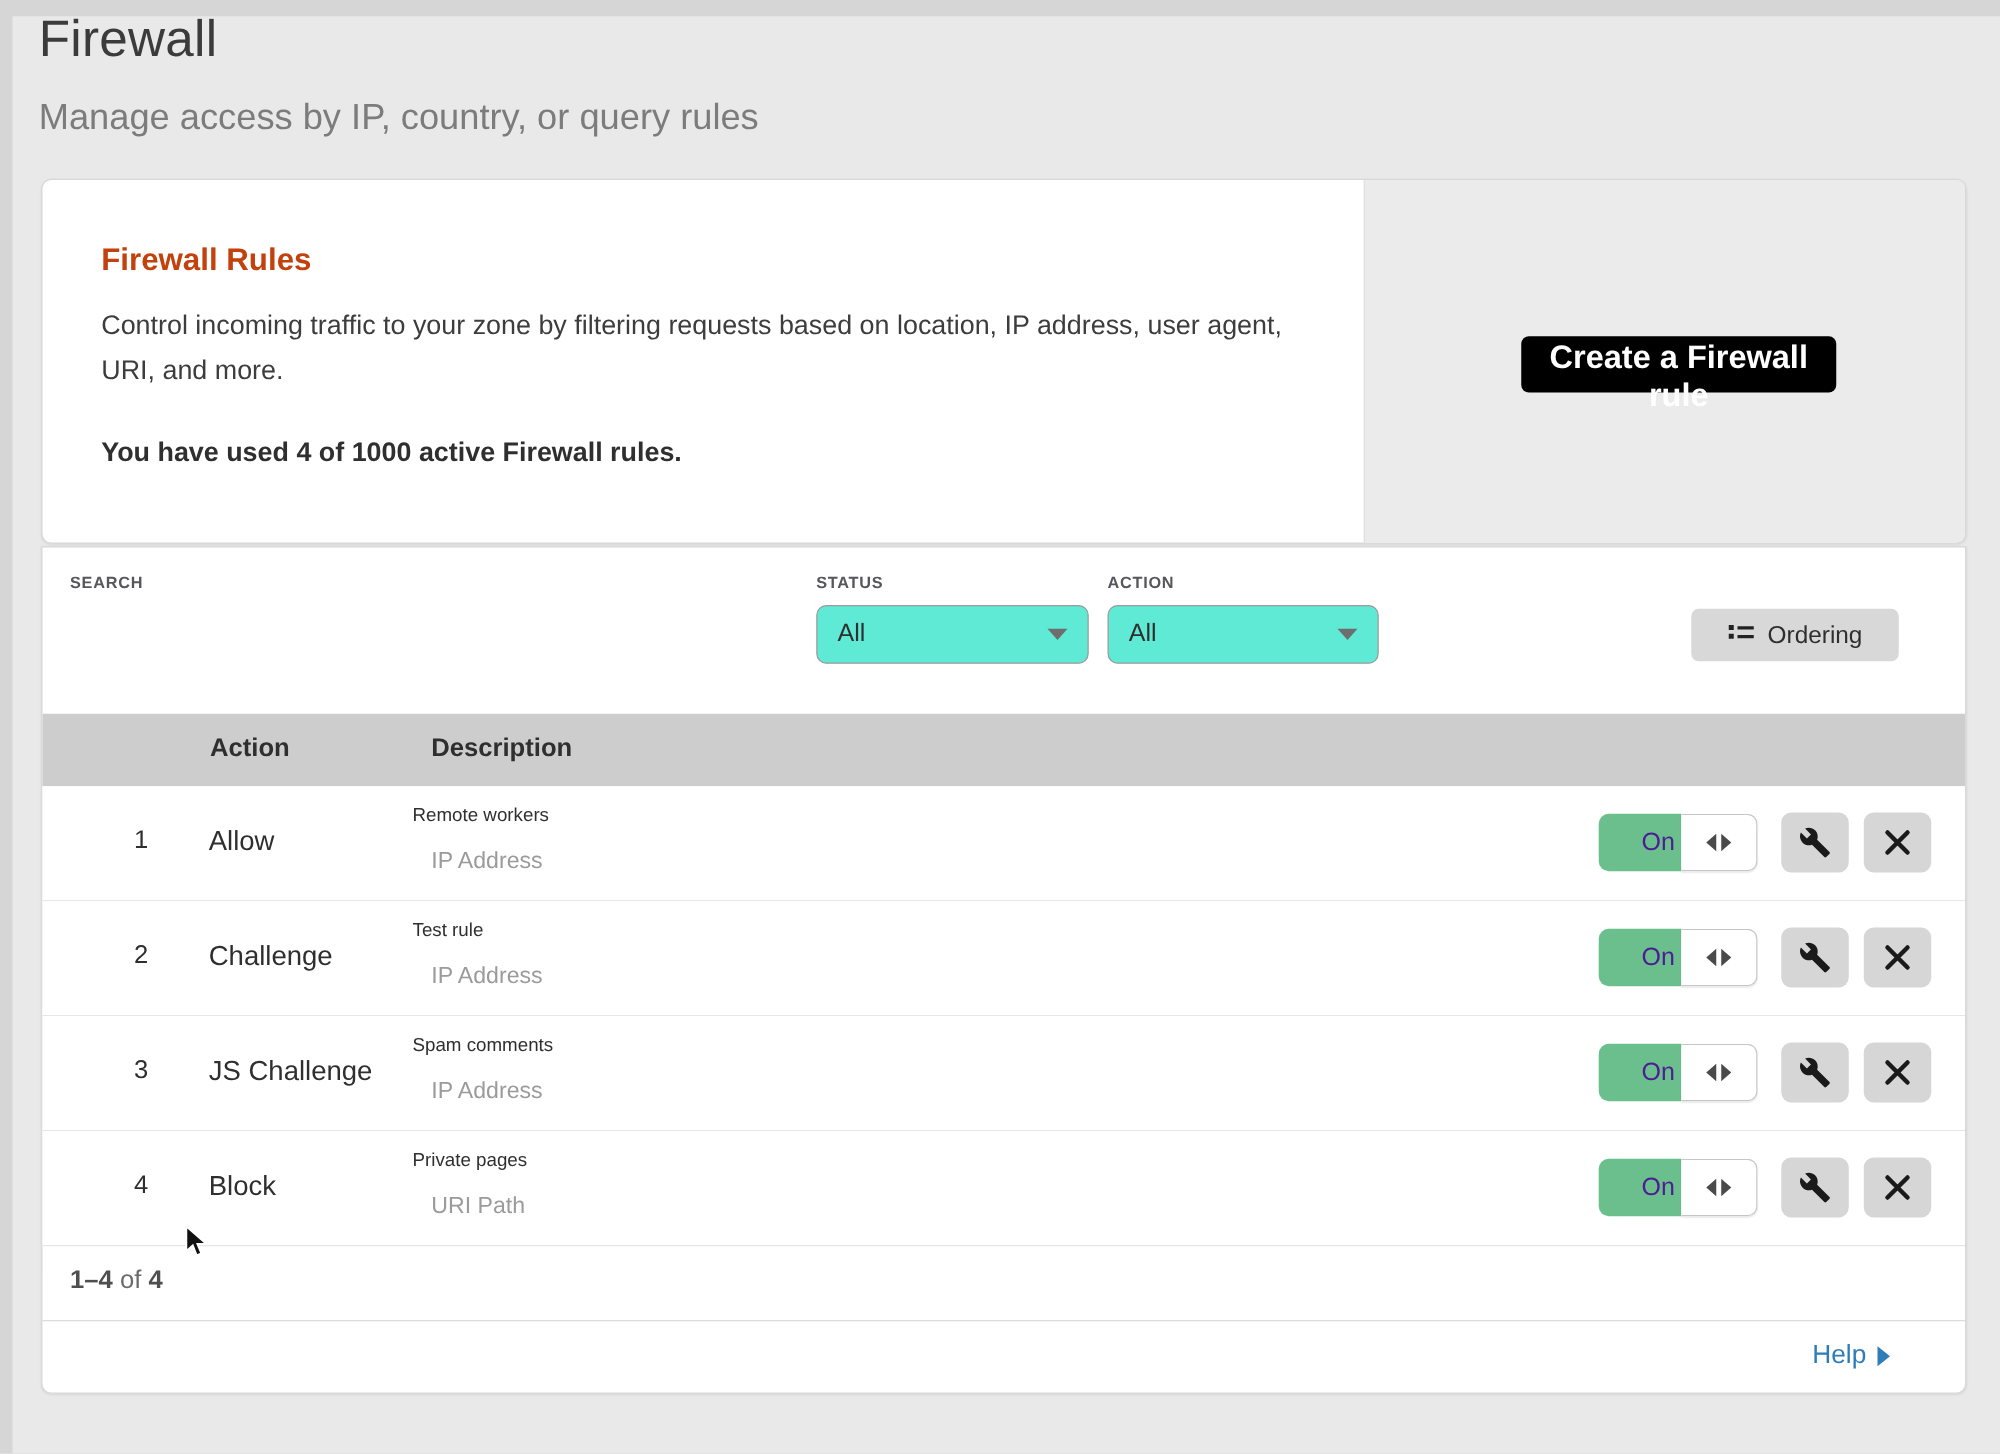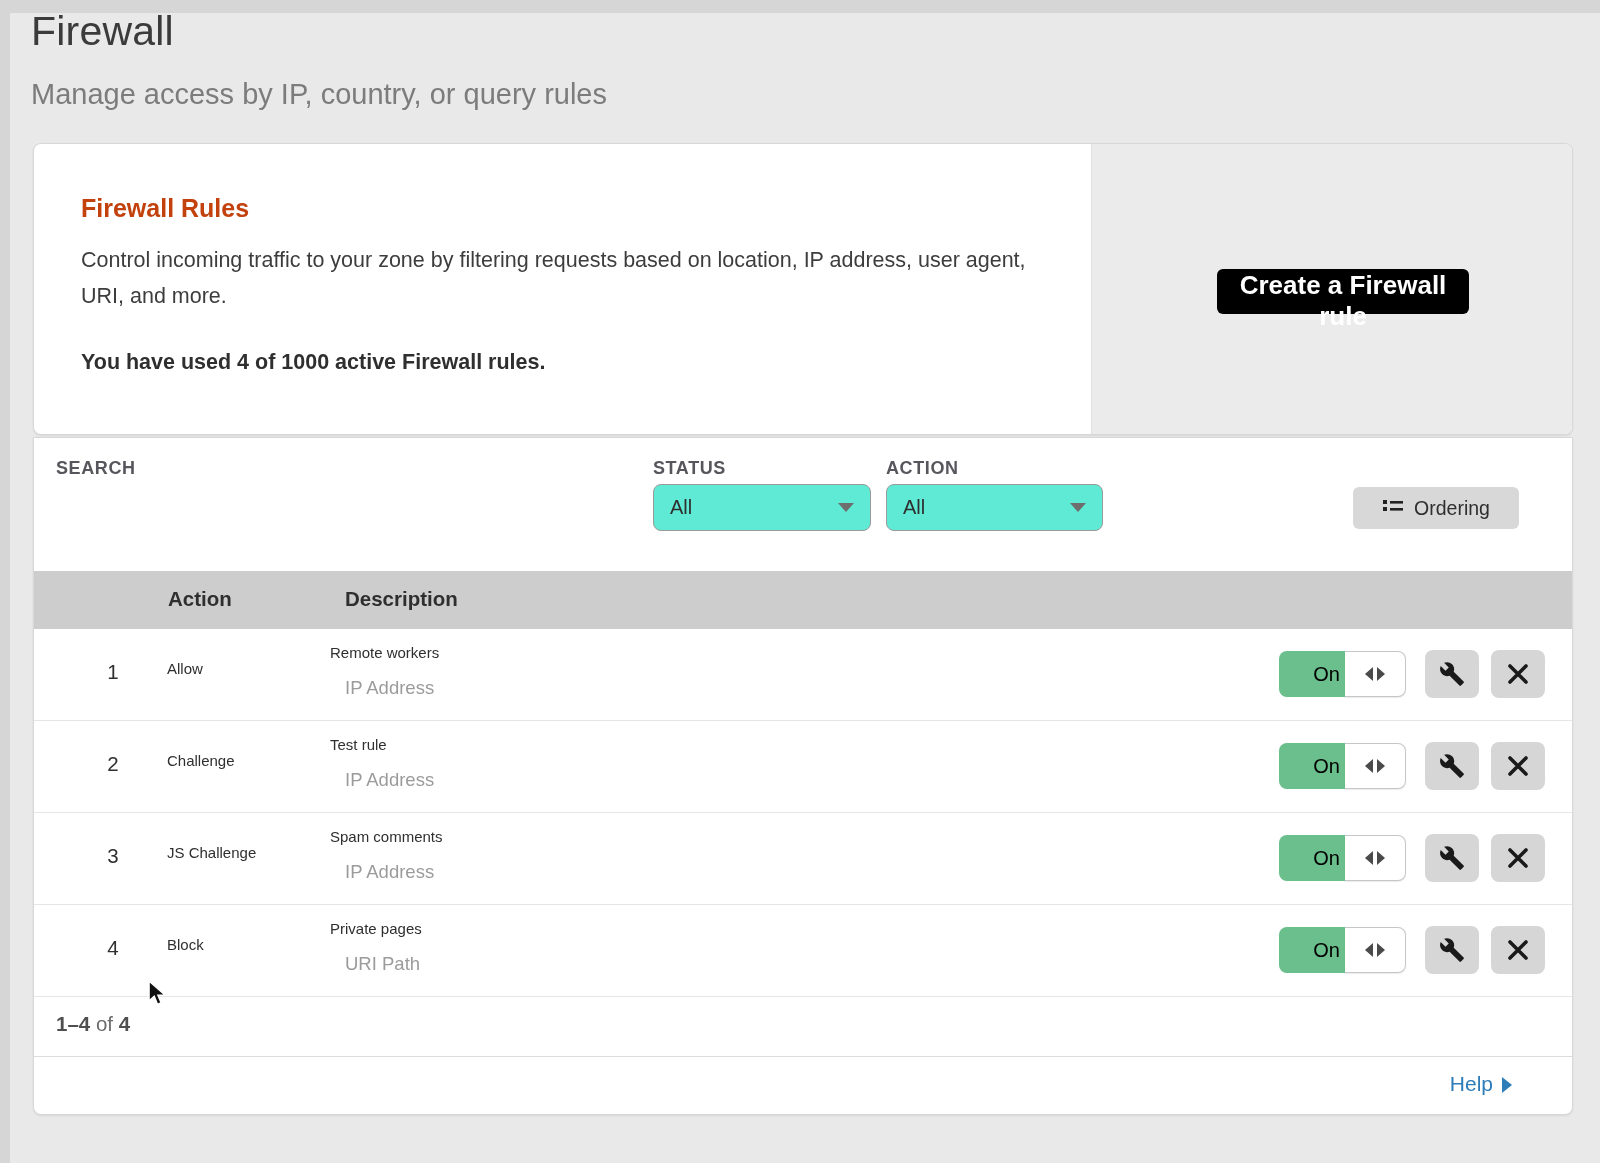--- a/index.html
+++ b/index.html
@@ -24,21 +24,21 @@
   .rules-usage { position:absolute; left:47px; top:206px; font-size:21.5px; font-weight:700; color:#2f2f2f; }
   .create-btn {
     position:absolute; left:1183px; top:125px; width:252px; height:45px;
     background:#000000; color:#fff; border:none; border-radius:6px;
     font-size:26px; font-weight:600; font-family:"Liberation Sans", sans-serif; cursor:pointer;
   }
 
   #list-card { left:33px; top:437px; width:1540px; height:678px; border-radius:0 0 8px 8px; }
 
   
-  .filter-label { position:absolute; font-size:18px; font-weight:700; letter-spacing:0.6px; color:#56565c; }
+  .filter-label { position:absolute; font-size:13px; font-weight:700; letter-spacing:0.6px; color:#56565c; }
   .lbl-search { left:22px; top:20px; }
   .lbl-status { left:619px; top:20px; }
   .lbl-action { left:852px; top:20px; }
   .search-box {
     position:absolute; left:22px; top:46px; width:585px; height:47px; box-sizing:border-box;
     border:1px solid #9a9a9a; border-radius:8px; background:#fff; display:flex; align-items:center; padding-left:15px;
   }
   .search-box input {
     border:none; outline:none; flex:1; font-size:19.5px; color:#444; margin-left:9px; background:transparent;
     font-family:"Liberation Sans", sans-serif;
@@ -59,27 +59,27 @@
   }
 
   
   .table-head { position:absolute; left:0; top:133px; width:100%; height:58px; background:#cdcdcd; }
   .th { position:absolute; top:16px; font-size:20.5px; font-weight:700; color:#2f2f2f; }
   .th-action { left:134px; }
   .th-desc { left:311px; }
   .rows { position:absolute; left:0; top:191px; width:100%; }
   .row { position:relative; height:91px; border-bottom:1px solid #e6e6e6; background:#fff; }
   .cell-num { position:absolute; left:67px; top:31px; width:24px; text-align:center; font-size:20.5px; color:#2f2f2f; }
-  .cell-action { position:absolute; left:133px; top:31px; font-size:15px; color:#2f2f2f; }
+  .cell-action { position:absolute; left:133px; top:31px; font-size:22px; color:#2f2f2f; }
   .desc-title { position:absolute; left:296px; top:15px; font-size:15px; color:#2f2f2f; }
   .desc-sub { position:absolute; left:311px; top:48px; font-size:18.5px; color:#9b9b9b; }
 
   .toggle { position:absolute; left:1245px; top:22px; width:127px; height:46px; border-radius:8px; display:flex; cursor:pointer; }
   .toggle-on {
-    width:66px; height:46px; background:#6abf8c; color:#000000; font-size:20px;
+    width:66px; height:46px; background:#6abf8c; color:#4c1d95; font-size:20px;
     border-radius:8px 0 0 8px; display:flex; align-items:center; justify-content:center; box-sizing:border-box;padding-left:29px;
   }
   .toggle-handle {
     width:61px; height:46px; background:#fff; border:1px solid #c6c6c6; border-left:none;
     border-radius:0 8px 8px 0; box-sizing:border-box; display:flex; align-items:center; justify-content:center; gap:4px;
     box-shadow:0 1px 1px rgba(0,0,0,0.08);
   }
   .tri-l { width:0; height:0; border-top:7px solid transparent; border-bottom:7px solid transparent; border-right:8px solid #4a4a4a; }
   .tri-r { width:0; height:0; border-top:7px solid transparent; border-bottom:7px solid transparent; border-left:8px solid #4a4a4a; }
 

